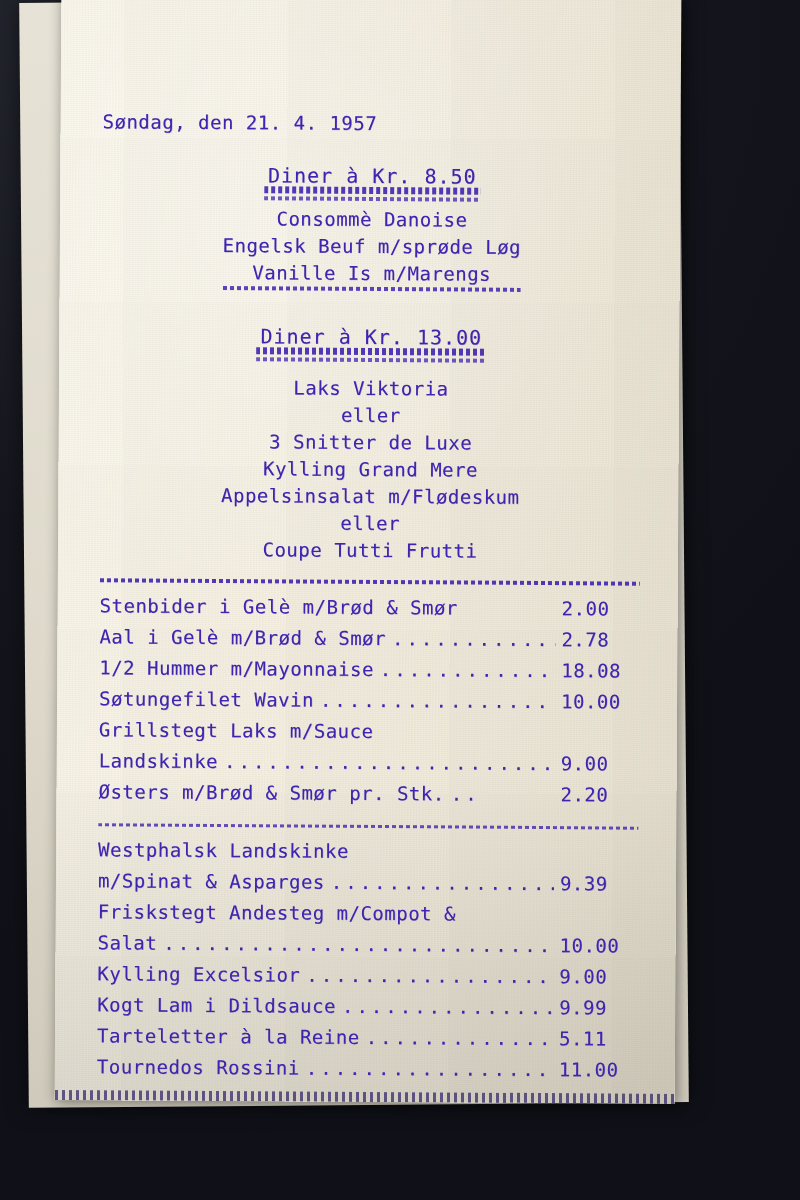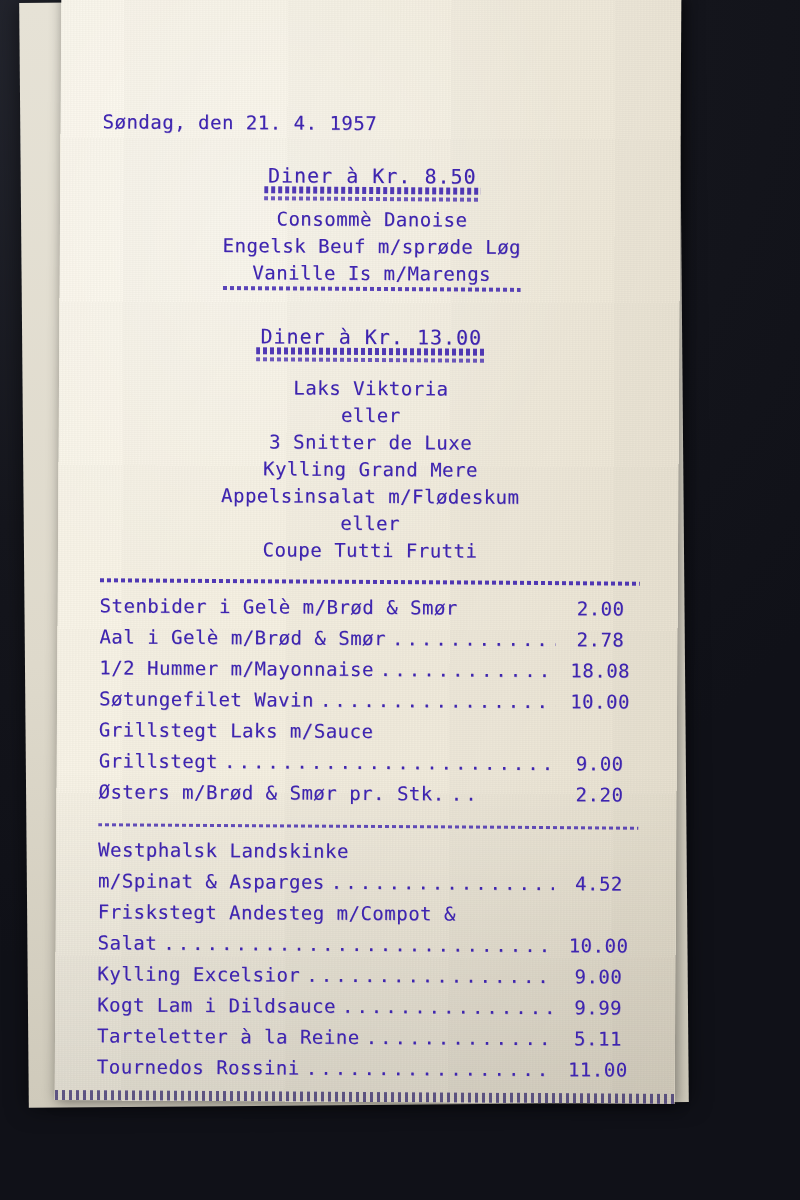--- a/index.html
+++ b/index.html
@@ -185,21 +185,21 @@
     flex: 1 1 auto;
     overflow: hidden;
     white-space: nowrap;
     margin: 0 6px;
     letter-spacing: 3px;
     color: #4026b4;
   }
   .item .price {
     flex: 0 0 auto;
     min-width: 78px;
-    text-align: center;
+    text-align: left;
   }
   .item.nodots .dots { background: none; }
 
   
   .grain {
     position: absolute;
     inset: 0;
     z-index: 3;
     opacity: 0.05;
     background-image:
@@ -276,21 +276,21 @@
           <span class="price">10.00</span>
         </div>
 
         <div class="item nodots">
           <span class="name">Grillstegt Laks m/Sauce</span>
           <span class="dots"></span>
           <span class="price"></span>
         </div>
 
         <div class="item">
-          <span class="name">Grillstegt</span>
+          <span class="name">Landskinke</span>
           <span class="dots">..............................</span>
           <span class="price">9.00</span>
         </div>
 
         <div class="item">
           <span class="name">Østers m/Brød &amp; Smør pr. Stk.</span>
           <span class="dots">..</span>
           <span class="price">2.20</span>
         </div>
 
@@ -302,21 +302,21 @@
 
         <div class="item nodots">
           <span class="name">Westphalsk Landskinke</span>
           <span class="dots"></span>
           <span class="price"></span>
         </div>
 
         <div class="item">
           <span class="name">m/Spinat &amp; Asparges</span>
           <span class="dots">....................</span>
-          <span class="price">4.52</span>
+          <span class="price">9.39</span>
         </div>
 
         <div class="item nodots">
           <span class="name">Friskstegt Andesteg m/Compot &amp;</span>
           <span class="dots"></span>
           <span class="price"></span>
         </div>
 
         <div class="item">
           <span class="name">Salat</span>

